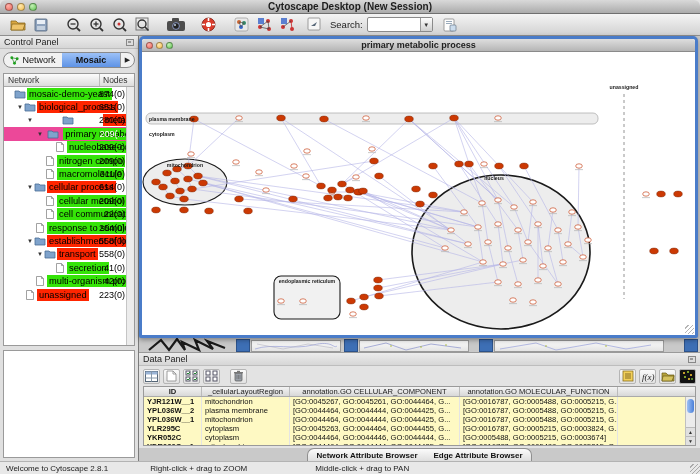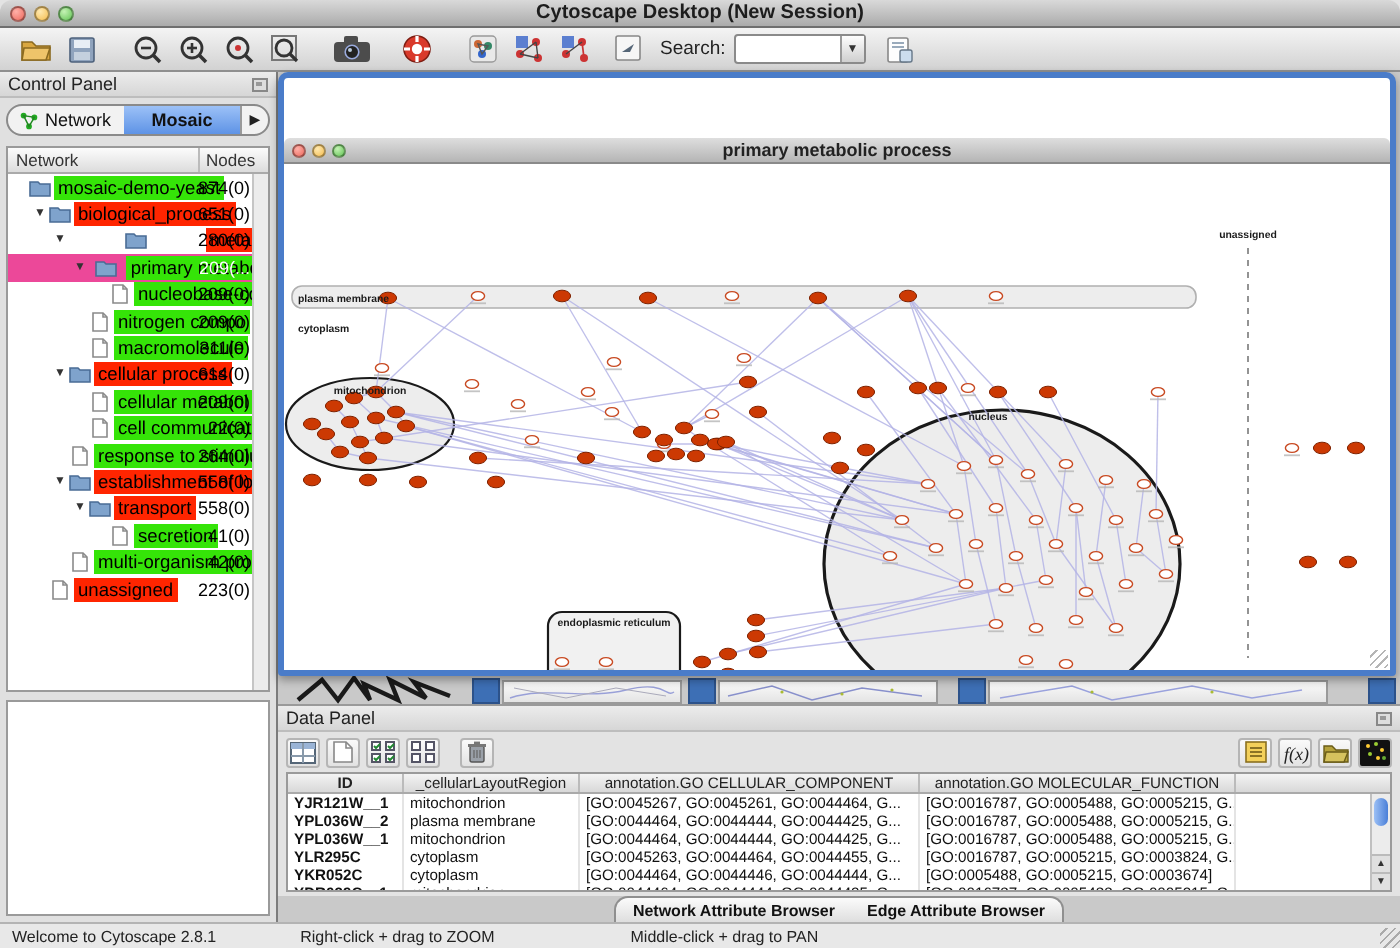--- a/index.html
+++ b/index.html
@@ -69,40 +69,40 @@
   .trow.sel .tcount { color:#fff; }
   .tree-scroll { position:absolute; right:0; top:0; bottom:0; width:8px; background:#ececec; border-left:1px solid #c5c5c5; }
 
   .birdseye { flex:0 0 108px; margin:2px 3px 3px 3px; border:1px solid #9a9a9a; background:#fff; }
 
   
   .ws { flex:1 1 auto; position:relative; background:#c9c9c9; min-width:0; }
   .netwin { position:absolute; left:0; top:0; width:559px; height:302px; border:3px solid #4a7cc9; border-radius:5px 5px 2px 2px;
     background:#fff; display:flex; flex-direction:column; box-shadow:0 2px 5px rgba(0,0,0,.35); }
   .netwin .bar { height:13px; background:linear-gradient(#dedede,#b5b5b5); border-bottom:1px solid #8a8a8a;
-    border-radius:3px 3px 0 0; position:relative; display:flex; align-items:center; flex:0 0 auto;margin-top:30px;}
+    border-radius:3px 3px 0 0; position:relative; display:flex; align-items:center; flex:0 0 auto;}
   .netwin .bar .lights { margin-left:4px; gap:3px; } .netwin .light{ width:7px; height:7px; }
   .netwin .bar .ttl { position:absolute; left:0; right:0; text-align:center; font-size:9px; font-weight:bold; color:#222; }
   .canvas { flex:1; position:relative; background:#fff; overflow:hidden; }
   .canvas svg { position:absolute; inset:0; }
   .grip { position:absolute; right:1px; bottom:1px; width:9px; height:9px;
     background:repeating-linear-gradient(135deg,transparent,transparent 2px,#b5b5b5 2px,#b5b5b5 3px); }
 
   .bgstrip { position:absolute; left:0; top:302px; width:561px; height:14px; overflow:hidden; }
   .bgwin { position:absolute; top:2px; height:12px; background:linear-gradient(#fbfbfb,#e4e4e4); border:1px solid #9a9a9a; }
   .bgtab { position:absolute; top:1px; width:14px; height:13px; background:#3d6fb5; border:1px solid #2c528a; }
   .scribble { position:absolute; left:8px; top:0; width:100px; height:14px; }
 
   
   .dp { position:absolute; left:0; top:316px; width:561px; height:96px; background:#e3e3e3; border-top:1px solid #9a9a9a; display:flex; flex-direction:column;}
   .dp-tools { height:20px; display:flex; align-items:center; padding:0 4px; gap:3px; flex:0 0 auto;}
   .dpi { width:17px; height:15px; border:1px solid #b5b5b5; border-radius:2px; background:linear-gradient(#fafafa,#e2e2e2);
     display:flex; align-items:center; justify-content:center; }
   .dp-spacer { flex:1; }
-  .dtable { flex:1; margin:0 4px 2px 4px; border:1px solid #9a9a9a; background:#ffffff; position:relative; overflow:hidden; font-size:7.6px;}
+  .dtable { flex:1; margin:0 4px 2px 4px; border:1px solid #9a9a9a; background:#fef9c3; position:relative; overflow:hidden; font-size:7.6px;}
   .dhead { display:flex; height:10px; background:linear-gradient(#f3f3f3,#d8d8d8); border-bottom:1px solid #aaa; color:#222; }
   .dhead div { border-right:1px solid #bbb; text-align:center; line-height:10px; overflow:hidden; white-space:nowrap;}
   .drow { display:flex; height:9px; color:#111; }
   .drow div { border-right:1px solid #e4e4e4; line-height:9px; padding-left:3px; overflow:hidden; white-space:nowrap; }
   .cID { width:58px; font-weight:bold; } .cReg { width:88px; } .cComp { width:170px; } .cFun { width:158px; }
   .dscroll { position:absolute; right:0; top:10px; bottom:0; width:10px; background:#ececec; border-left:1px solid #c0c0c0; }
   .dthumb { position:absolute; top:2px; left:1px; width:7px; height:14px; border-radius:4px; background:linear-gradient(90deg,#9cc0f5,#4a7fd8); }
   .darr { position:absolute; left:0; width:9px; height:9px; font-size:5px; text-align:center; line-height:9px; color:#333; background:#e0e0e0; border-top:1px solid #bbb;}
 
   .attr-tabs { position:absolute; left:0; right:0; top:412px; height:13px; display:flex; justify-content:center; }

